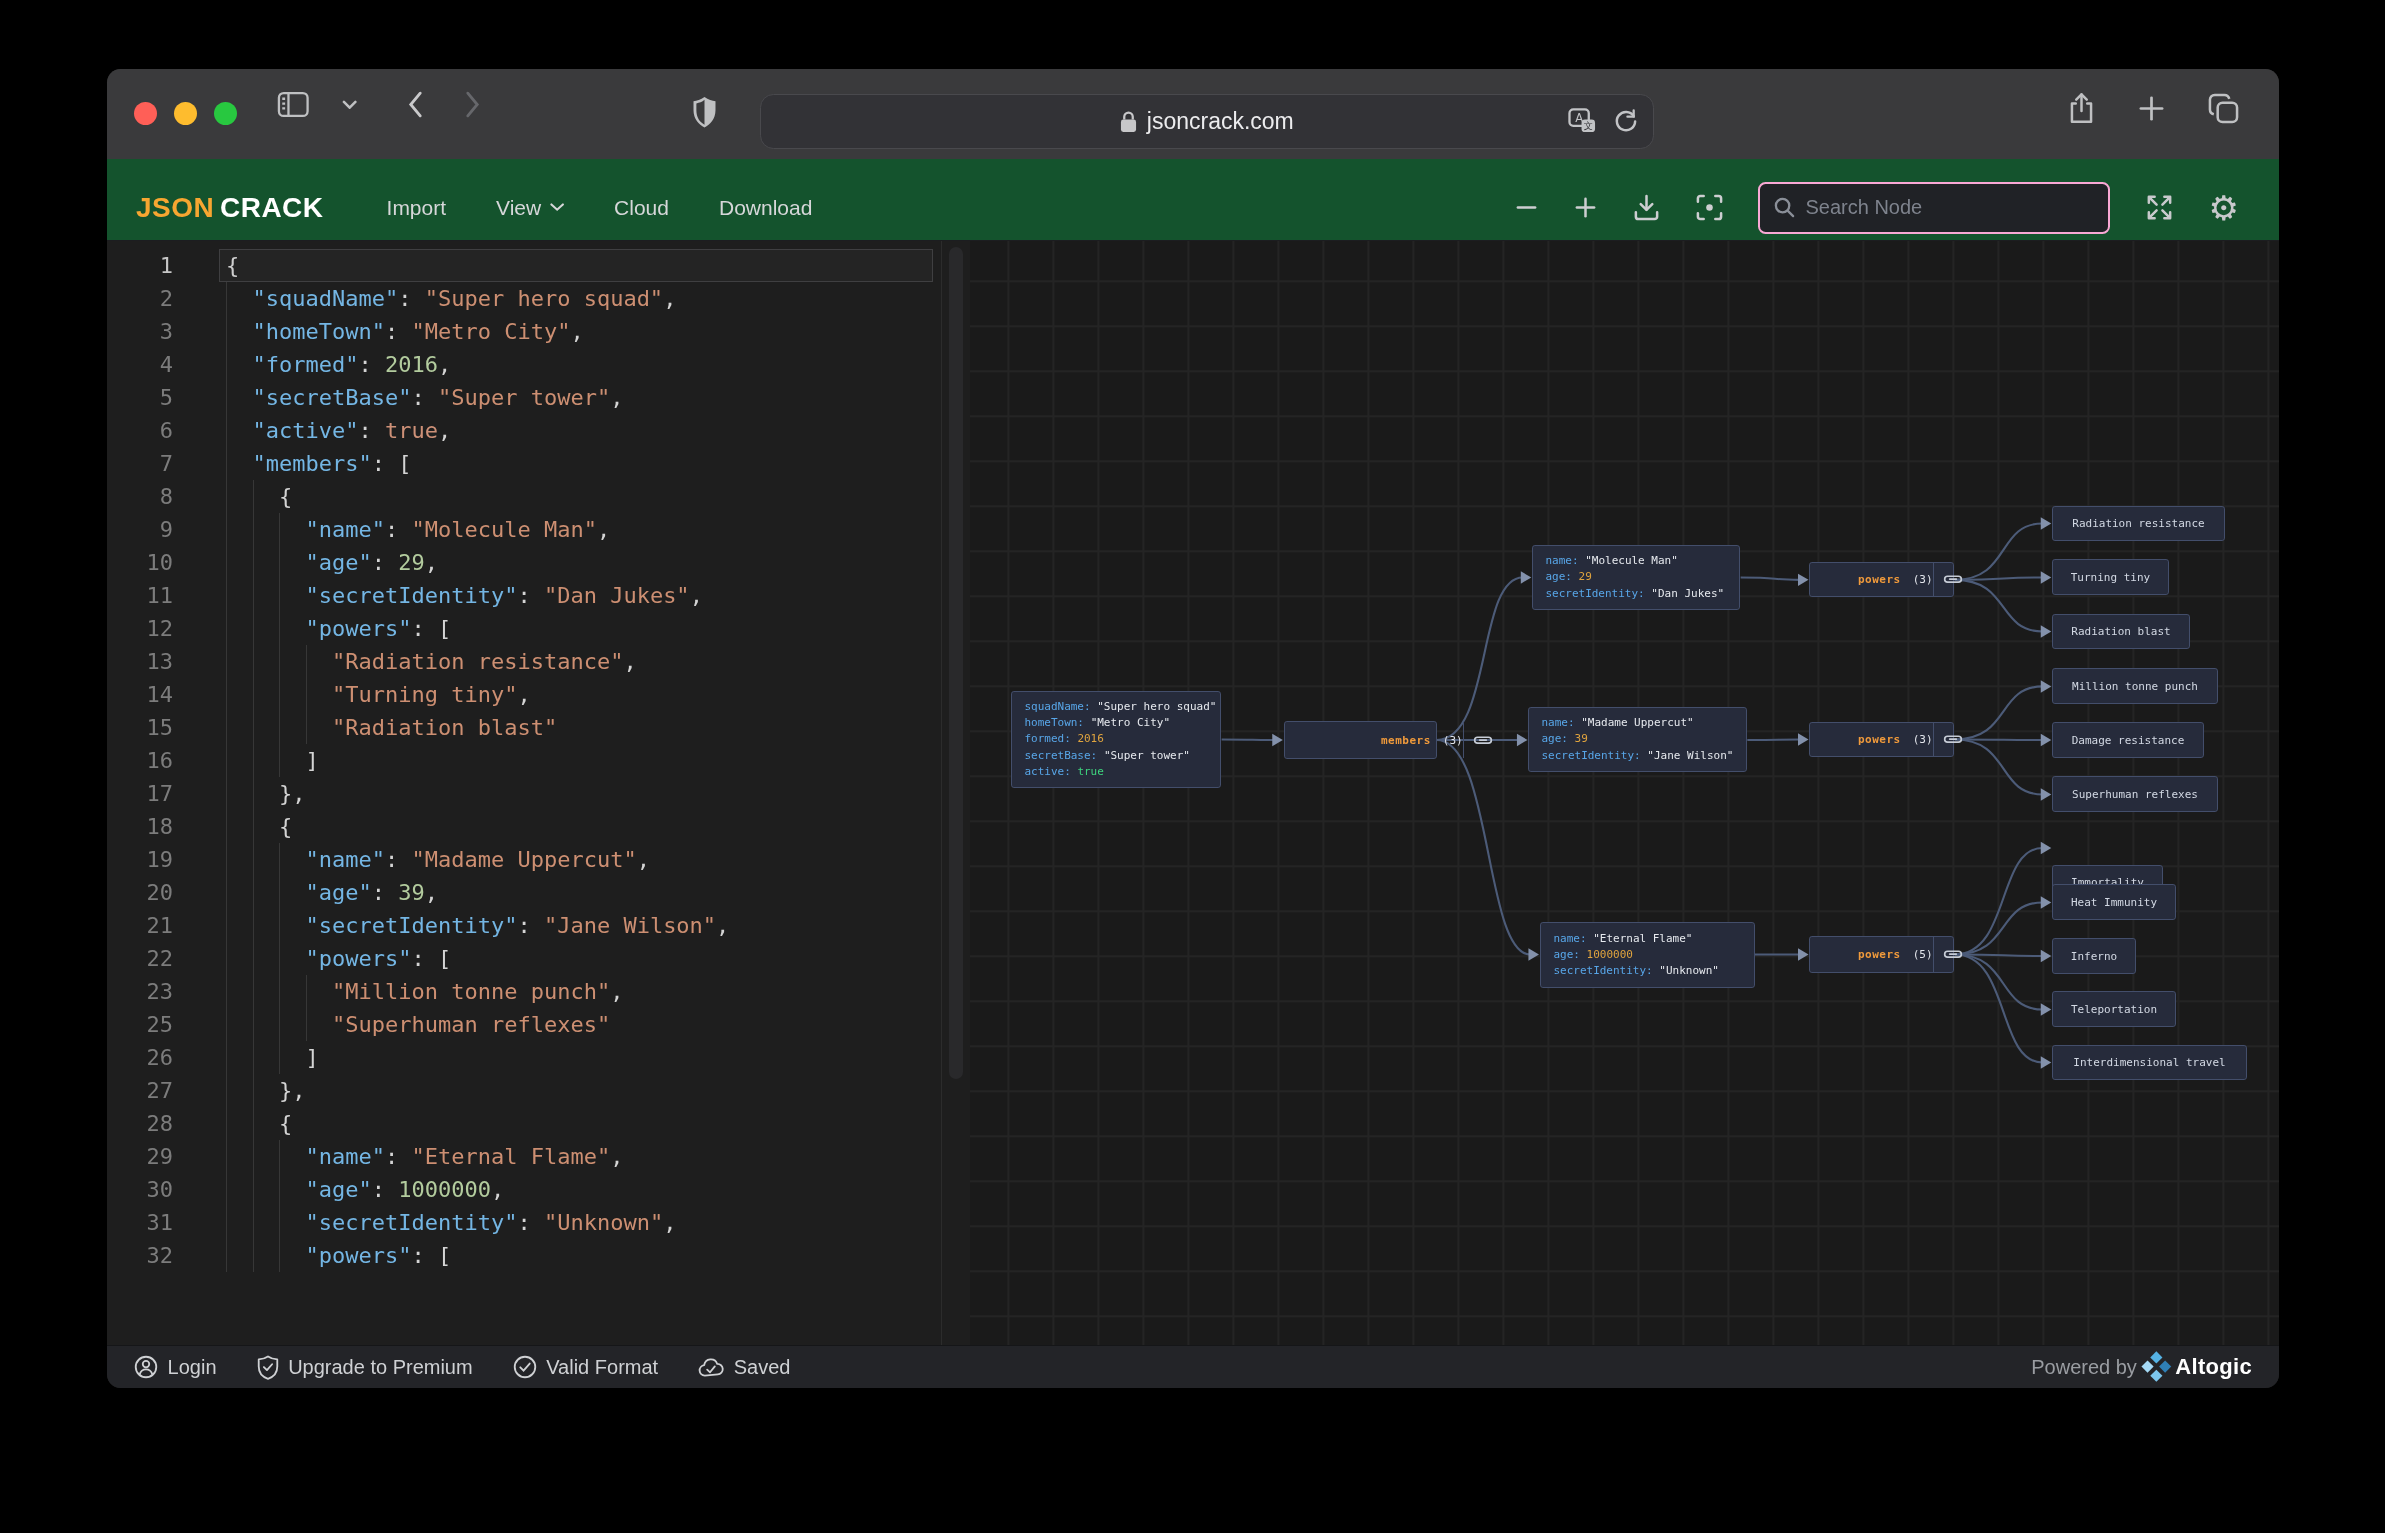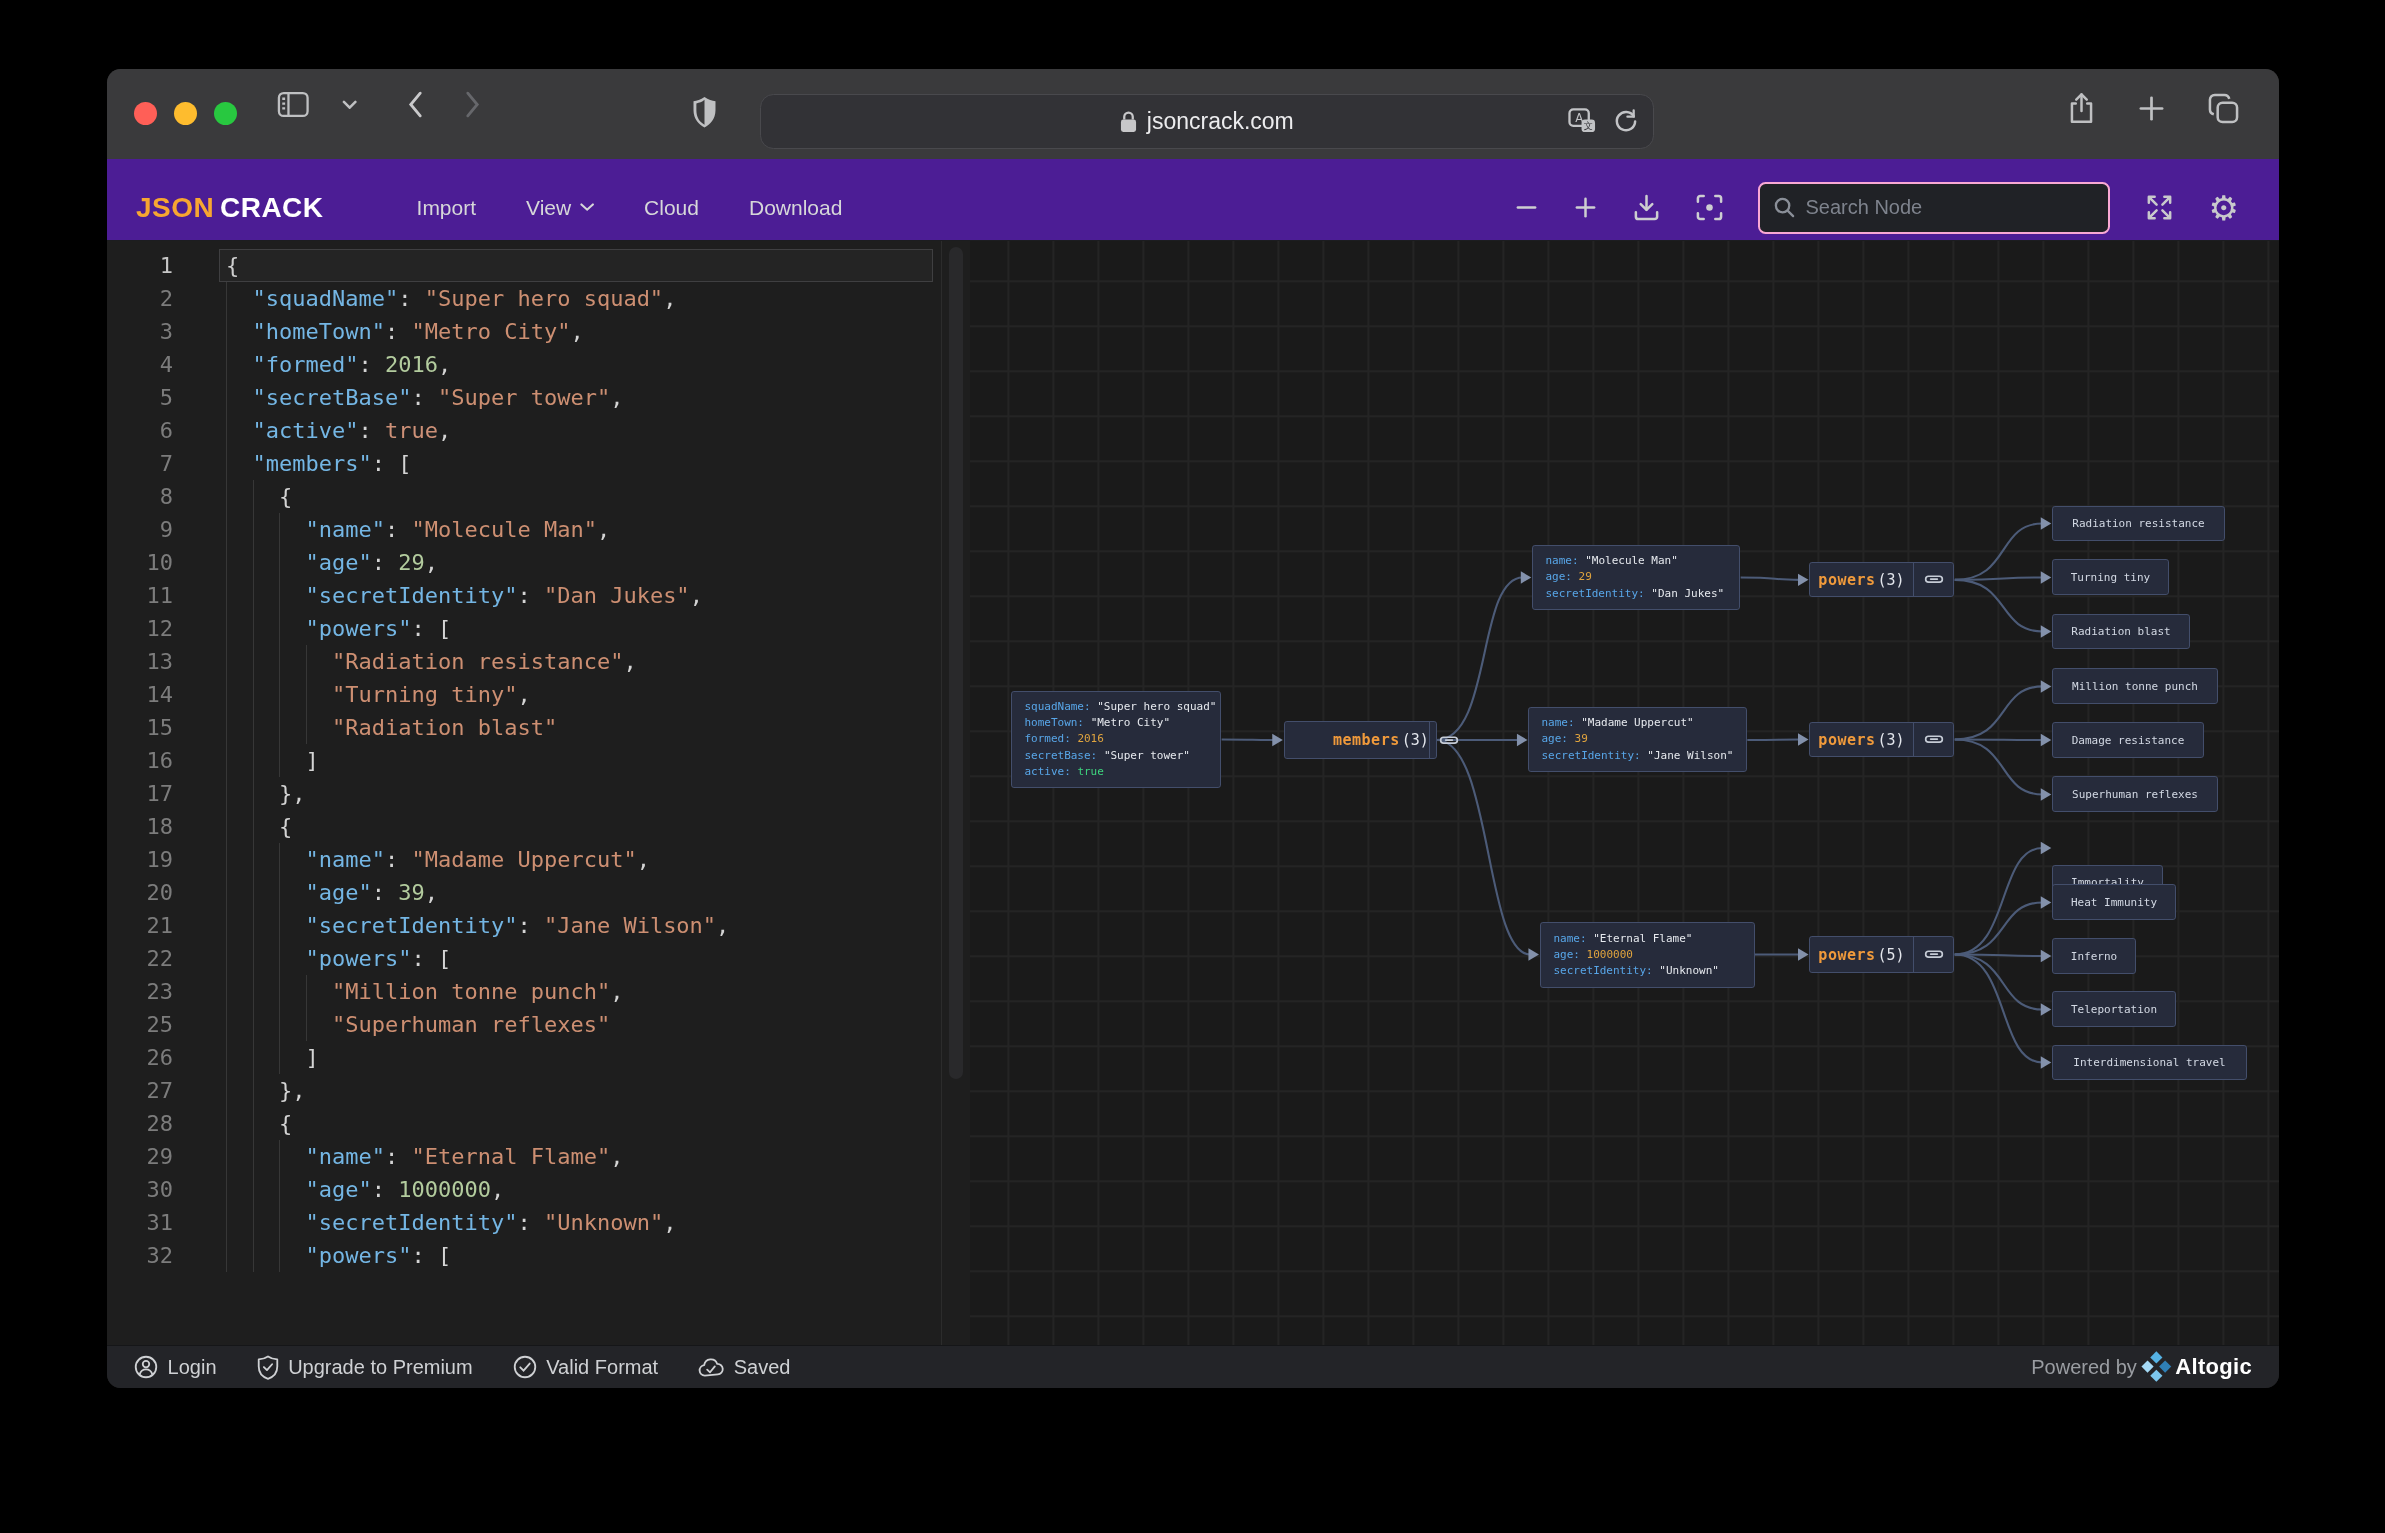--- a/index.html
+++ b/index.html
@@ -23,22 +23,22 @@
   .shield-wrap { position:absolute; left:585px; top:27px; }
   .urlbar { position:absolute; left:653px; top:25px; width:894px; height:55px;
             background:#323236; border:1px solid #49494d; border-radius:13.4px;
             display:flex; align-items:center; justify-content:center; gap:9.6px;
             color:#ececee; font-size:23px; }
   .urlbar .rightIcons { position:absolute; right:15.3px; top:0; height:100%;
             display:flex; align-items:center; gap:15.3px; color:#c2c3c6; }
   .winbtns { position:absolute; right:40px; top:23px; display:flex; gap:42px; }
 
   
-  .appheader { height:82px; background:#4c1d95; border-bottom:1.9px solid #1c1d20;
-               display:flex; align-items:center; padding:16px 40px 0 29px; flex:none;gap:30px; }
+  .appheader { height:82px; background:#14532d; border-bottom:1.9px solid #1c1d20;
+               display:flex; align-items:center; padding:16px 40px 0 29px; flex:none; }
   .logo { font-weight:bold; font-size:28px; letter-spacing:0.5px; margin-right:63px; white-space:nowrap; }
   .logo .j { color:#f7a631; } .logo .c { color:#ffffff; margin-left:5.7px; }
   .menu { display:flex; align-items:center; gap:50px; color:#d6d7d9; font-size:21px; }
   .menuitem { display:flex; align-items:center; gap:8.6px; cursor:default; }
   .hright { margin-left:auto; display:flex; align-items:center; gap:34px; color:#cdced1; }
   .searchbox { width:352px; height:52px; background:#202226; border:2px solid #f9a8d4;
                border-radius:7.6px; display:flex; align-items:center; padding:0 13.4px; gap:9.6px; }
   .searchbox input { flex:1; background:transparent; border:none; outline:none;
                color:#d6d7d9; font-size:20px; font-family:"Liberation Sans",sans-serif; }
   .searchbox input::placeholder { color:#7e838d; }
@@ -75,22 +75,22 @@
   .graph svg.edges { position:absolute; left:0; top:0; }
   .edges path.wire { fill:none; stroke:#4c5b78; stroke-width:2.2; }
   .edges path.arrow { fill:#8script391ab; }
   .edges path.arrow { fill:#8391ab; stroke:none; }
   .gnode { position:absolute; background:#262b3b; border:1.9px solid #434e6b; border-radius:2.9px;
            color:#d7dce6; }
   .gnode.obj { padding:6.7px 12.4px; display:flex; flex-direction:column; justify-content:center; }
   .grow { line-height:16.3px; font-size:11px; white-space:pre; }
   .gk { color:#58a6e8; } .gv-s { color:#e6e9ee; } .gv-n { color:#e0a43e; } .gv-b { color:#3ed47e; }
   .gnode.parent { display:flex; align-items:stretch; padding:0; }
-  .plabel { flex:1; display:flex; align-items:center; justify-content:center; gap:2px;
-            font-size:15px; font-weight:bold; }
+  .plabel { flex:1; display:flex; align-items:center; justify-content:center; gap:12px;
+            font-size:11px; font-weight:bold;margin-left:48px; }
   .plabel .pname { color:#f09a3b; letter-spacing:0.5px; }
   .plabel .pcount { color:#e3e6ec; font-weight:normal; }
   .glink { width:40px; flex:none; border-left:1px solid #434e6b; display:flex;
            align-items:center; justify-content:center; color:#c6ccd6; }
   .gnode.leaf { display:flex; align-items:center; justify-content:center;
                 font-size:11px; color:#d3d9e4; white-space:pre; }
 
   
   .statusbar { height:43px; flex:none; background:#232428; border-top:1px solid #151618;
                display:flex; align-items:center; padding:0 27px; color:#cfd1d4; font-size:20px; }

